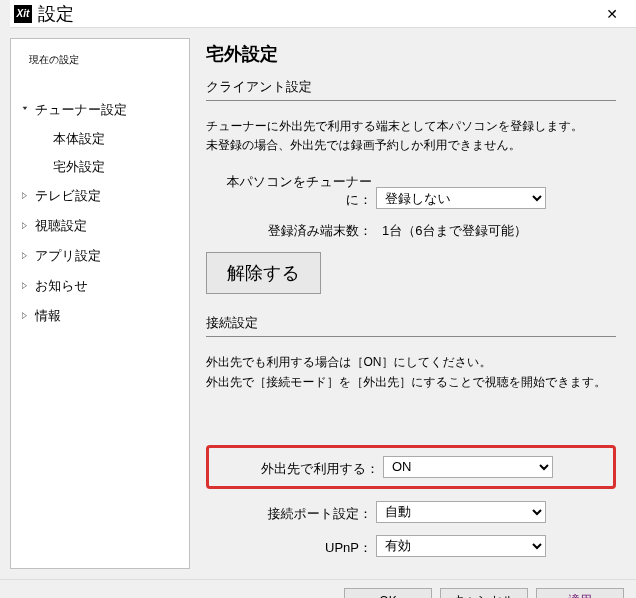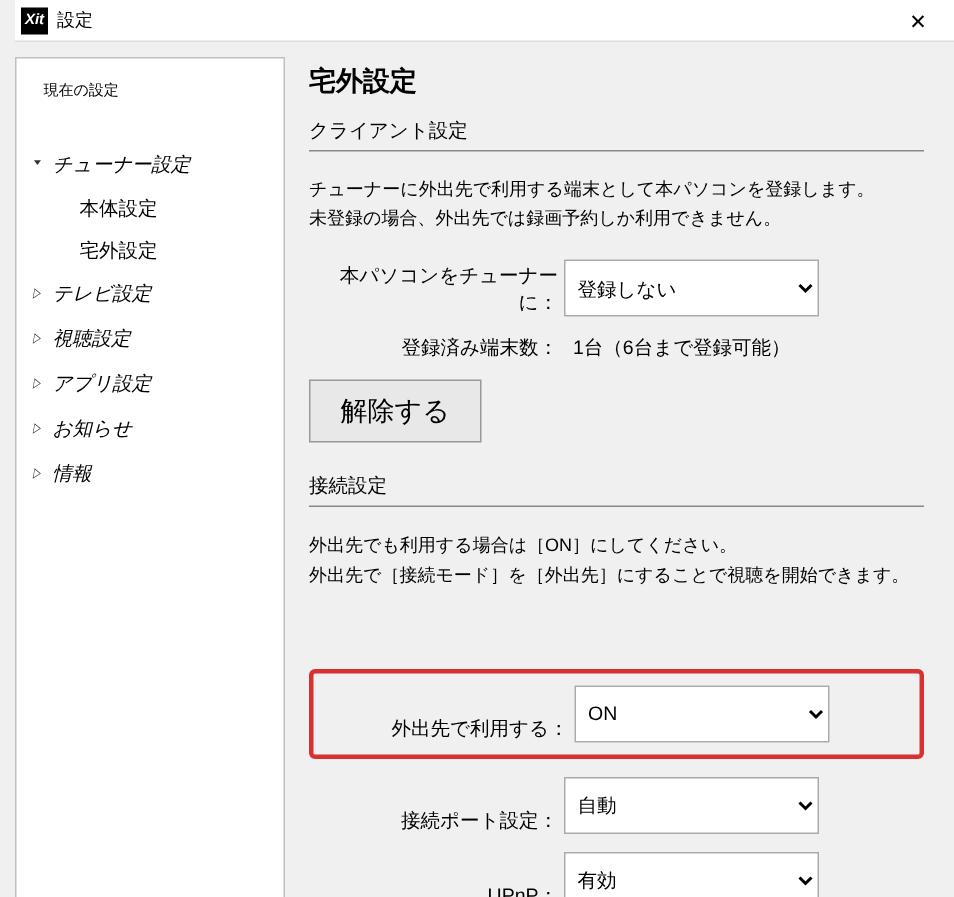--- a/index.html
+++ b/index.html
@@ -36,21 +36,21 @@
       background: #000;
       display: inline-flex;
       align-items: center;
       justify-content: center;
       font-size: 10px;
       font-style: italic;
       font-weight: bold;
       color: #fff;
     }
     .titlebar-text {
-      font-size: 12px;
+      font-size: 18px;
     }
     .close-btn {
       width: 40px;
       height: 28px;
       text-align: center;
       line-height: 28px;
       font-size: 14px;
       cursor: pointer;
     }
     .content {
@@ -69,21 +69,20 @@
     .sidebar-title {
       font-size: 10px;
       margin-bottom: 28px;
       padding-left: 8px;
     }
     .nav-item {
       font-size: 13px;
       padding: 6px 0 6px 14px;
       cursor: pointer;
       position: relative;
-      font-style: italic;
     }
     .nav-item::before {
       content: "▷";
       position: absolute;
       left: 0;
       font-size: 9px;
       color: #333;
       top: 9px;
       transform: scaleX(0.7);
     }
@@ -129,21 +128,21 @@
       flex: 0 0 170px;
       text-align: right;
       font-size: 13px;
       padding-right: 4px;
     }
     .form-control {
       flex: 1;
     }
     select {
       width: 170px;
-      height: 38px;
+      height: 22px;
       font-size: 13px;
       border: 1px solid #aaa;
       background: #fff;
       padding-left: 4px;
     }
     .value-text {
       font-size: 13px;
       padding-left: 6px;
     }
     .release-btn {

